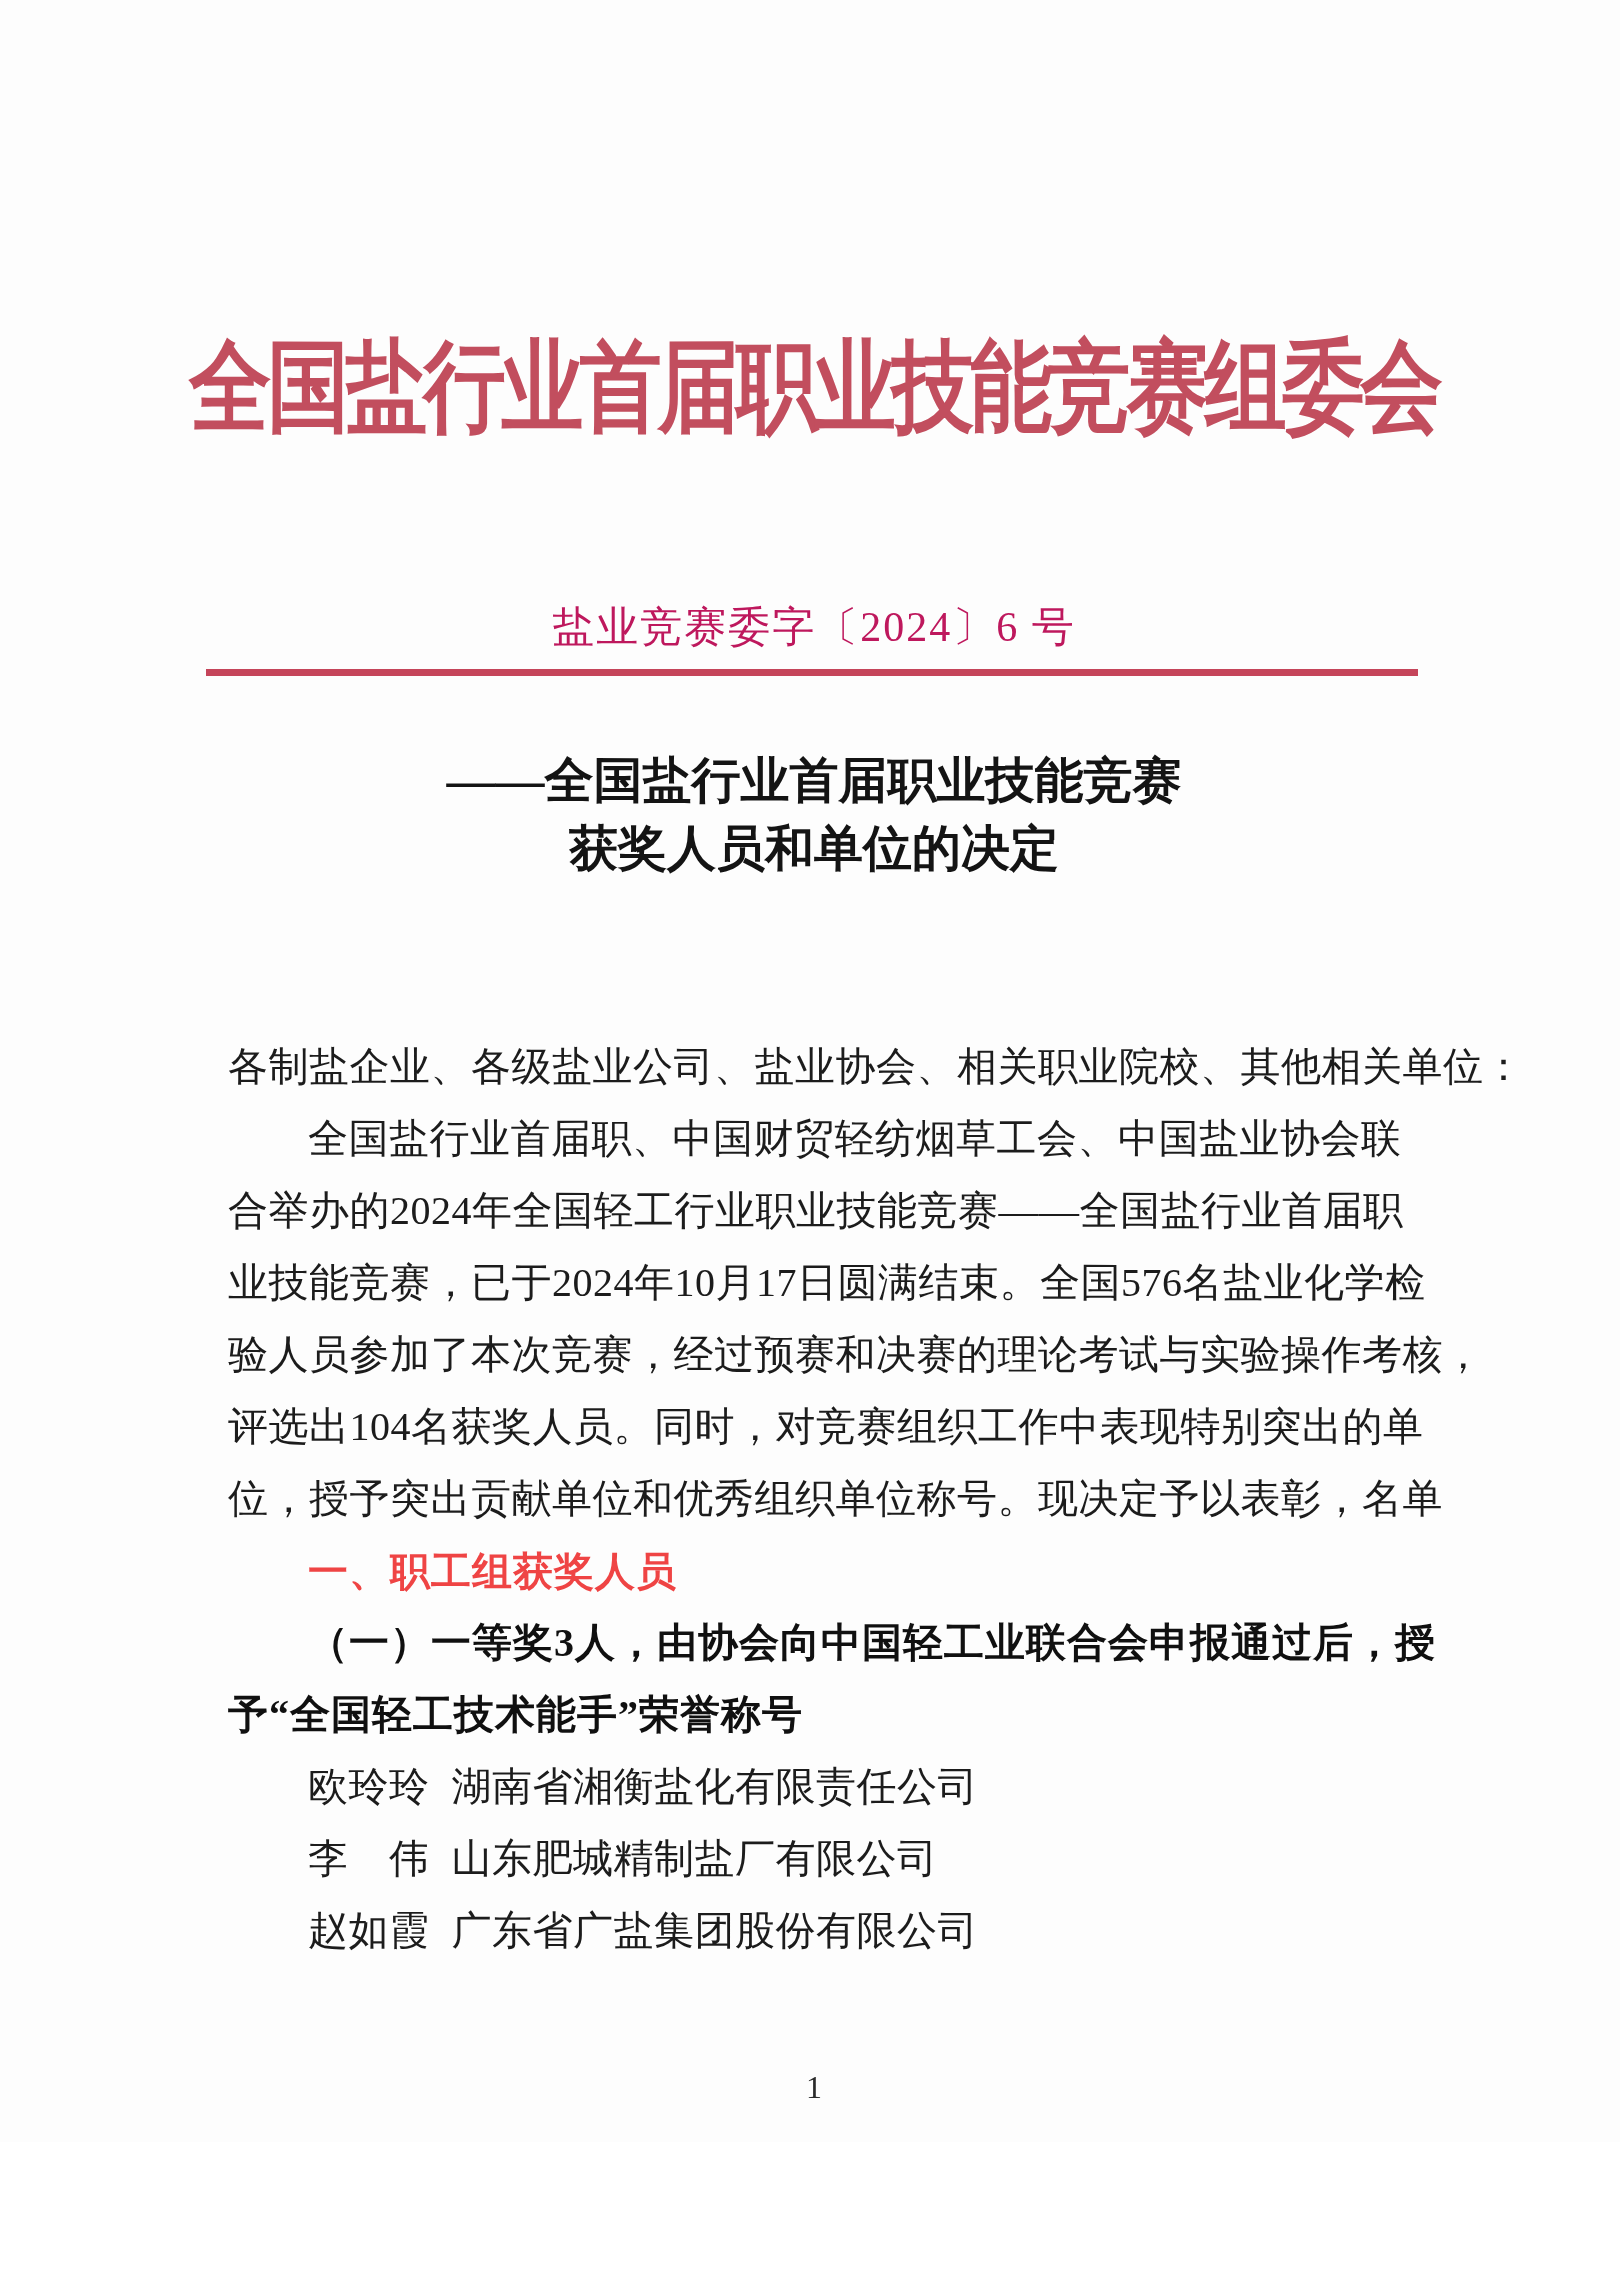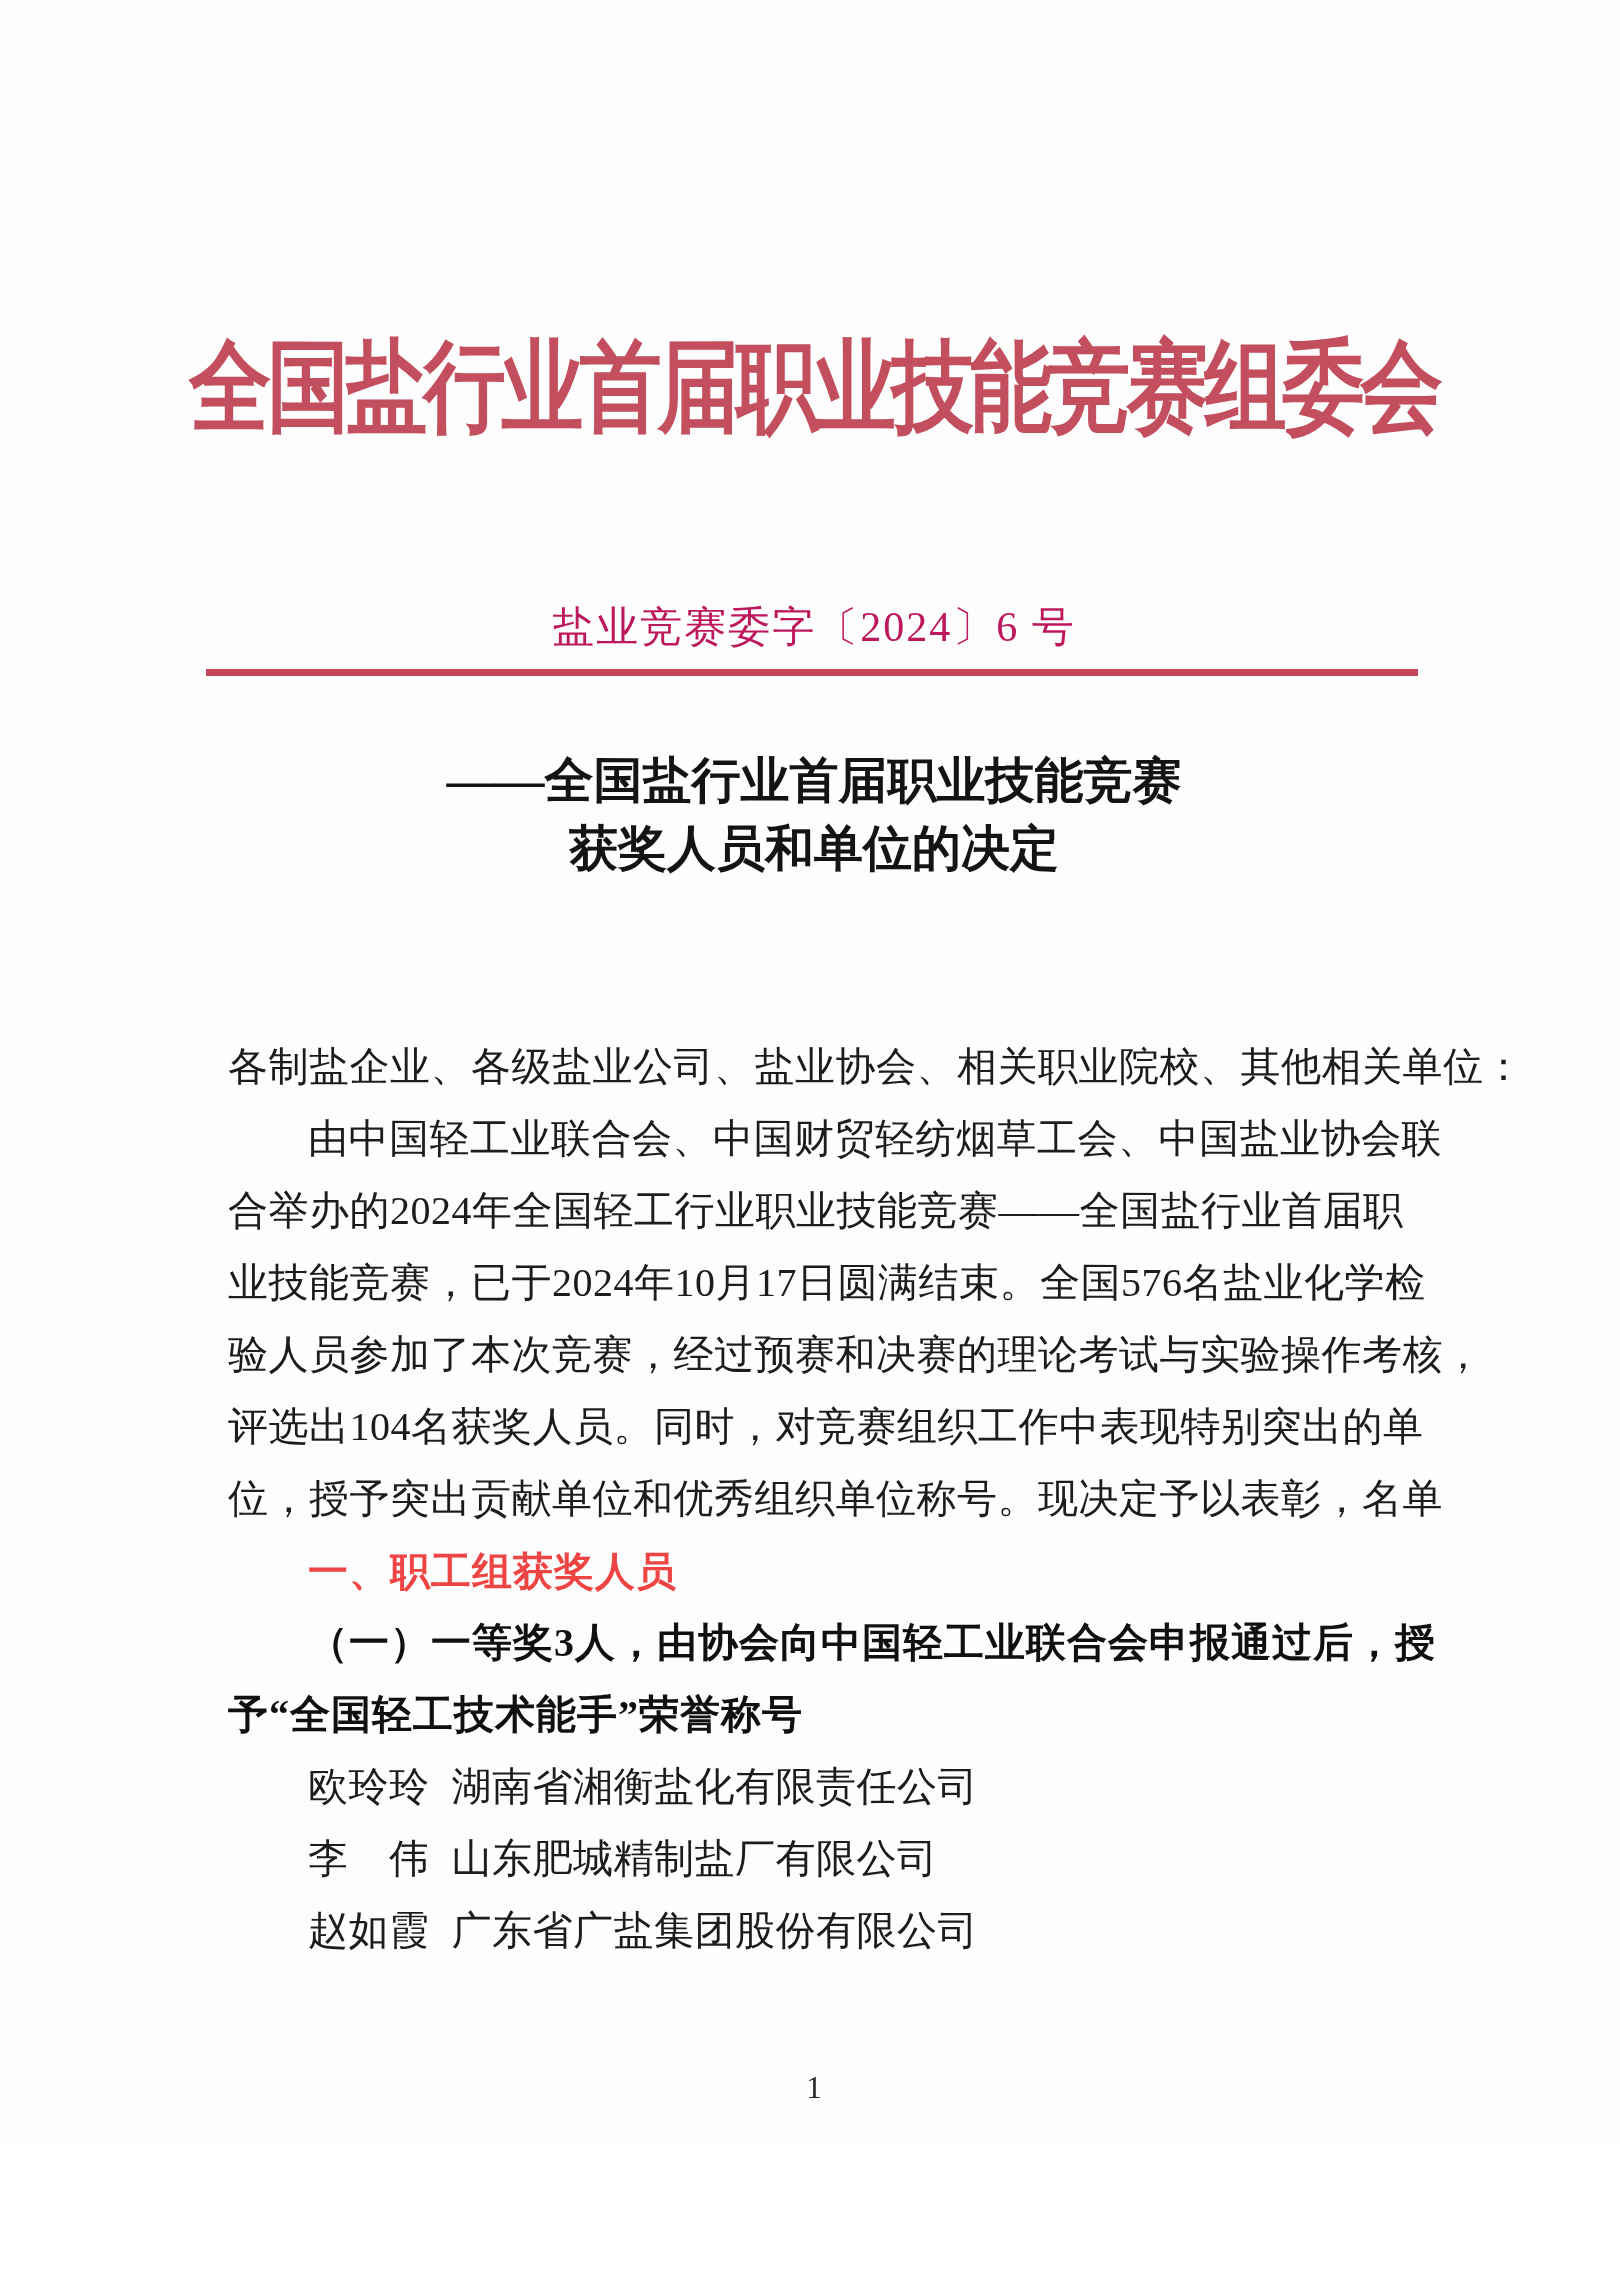--- a/index.html
+++ b/index.html
@@ -136,21 +136,21 @@
   <div class="red-line"></div>
 
   <div class="doc-title">
     <div class="title-line">——全国盐行业首届职业技能竞赛</div>
     <div class="title-line">获奖人员和单位的决定</div>
   </div>
 
   <div class="doc-body">
     <div class="line">各制盐企业、各级盐业公司、盐业协会、相关职业院校、其他相关单位：</div>
 
-    <div class="line indent">由中国轻工业联合会、中国财贸轻纺烟草工会、中国盐业协会联</div>
+    <div class="line indent">全国盐行业首届职、中国财贸轻纺烟草工会、中国盐业协会联</div>
     <div class="line">合举办的2024年全国轻工行业职业技能竞赛——全国盐行业首届职</div>
     <div class="line">业技能竞赛，已于2024年10月17日圆满结束。全国576名盐业化学检</div>
     <div class="line">验人员参加了本次竞赛，经过预赛和决赛的理论考试与实验操作考核，</div>
     <div class="line">评选出104名获奖人员。同时，对竞赛组织工作中表现特别突出的单</div>
     <div class="line">位，授予突出贡献单位和优秀组织单位称号。现决定予以表彰，名单</div>
 
     <div class="line indent heading-sans">一、职工组获奖人员</div>
 
     <div class="line indent heading-bold">（一）一等奖3人，由协会向中国轻工业联合会申报通过后，授</div>
     <div class="line heading-bold">予“全国轻工技术能手”荣誉称号</div>

